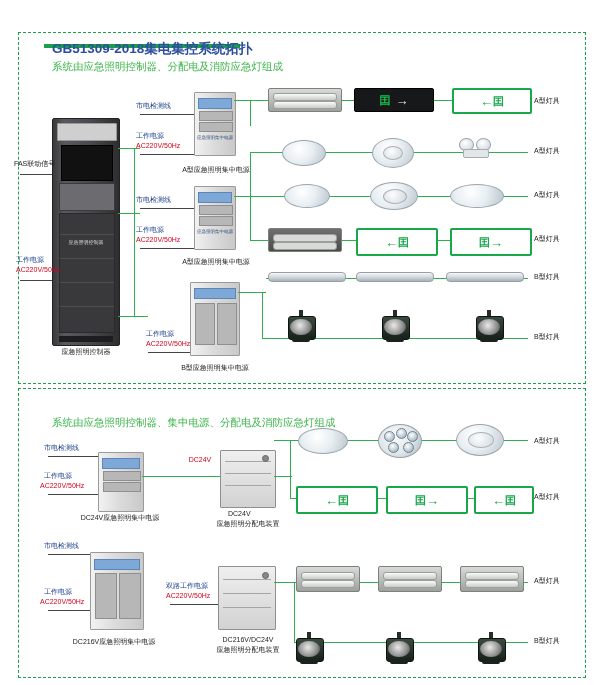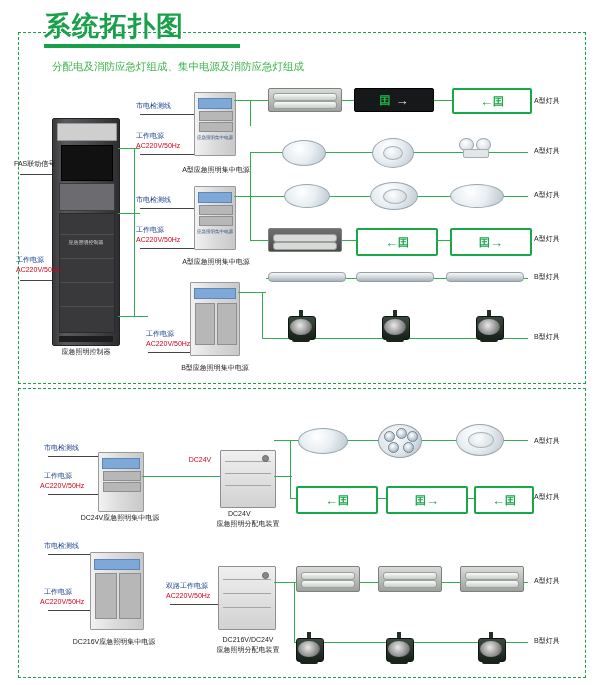--- a/index.html
+++ b/index.html
@@ -120,25 +120,25 @@
   .bar-tube{position:absolute;height:8px;border-radius:4px;background:linear-gradient(to bottom,#f6f7f8,#cfd6db 55%,#a8b1b7);border:1px solid #96a0a6;}
 
   
   .rlbl{position:absolute;font-size:7px;color:#222;}
 </style>
 </head>
 <body>
 
 <div class="page">
 
-  <div class="main-title">系统拓扑图</div>
   <div class="title-underline"></div>
 
   <div class="dashed-box sec1"></div>
-  <div class="sec-sub" style="left:52px;top:60px;">分配电及消防应急灯组成、集中电源及消防应急灯组成</div>
+  <div class="sec-title" style="left:52px;top:40px;">GB51309-2018集电集控系统拓扑</div>
+  <div class="sec-sub" style="left:52px;top:60px;">系统由应急照明控制器、分配电及消防应急灯组成</div>
 
   <div class="cabinet">
     <div class="cab-top"></div>
     <div class="cab-screen"></div>
     <div class="cab-panel"></div>
     <div class="cab-body">
       <div class="cab-stripe" style="top:20px;"></div>
       <div class="cab-stripe" style="top:44px;"></div>
       <div class="cab-stripe" style="top:68px;"></div>
       <div class="cab-stripe" style="top:92px;"></div>
@@ -280,20 +280,21 @@
   </div>
   <div class="spot" style="left:476px;top:310px;width:26px;height:32px;">
     <div class="arm"></div>
       <div class="barrel"></div>
       <div class="lens"></div>
       <div class="foot"></div>
   </div>
   <div class="rlbl" style="left:534px;top:332px;">B型灯具</div>
 
   <div class="dashed-box sec2"></div>
+  <div class="sec-sub" style="left:52px;top:416px;">系统由应急照明控制器、集中电源、分配电及消防应急灯组成</div>
 
   <div class="psu" style="left:98px;top:452px;width:44px;height:58px;">
     <div class="band" style="top:5px;"></div>
     <div class="slot" style="left:4px;top:18px;width:36px;height:8px;"></div>
     <div class="slot" style="left:4px;top:29px;width:36px;height:8px;"></div>
   </div>
   <div class="lbl lbl-l lbl-blue" style="left:44px;top:444px;width:54px;">市电检测线</div>
   <div class="ln ln-h ln-dark" style="left:48px;top:456px;width:50px;"></div>
   <div class="lbl lbl-l lbl-blue" style="left:44px;top:472px;width:48px;">工作电源</div>
   <div class="lbl lbl-l lbl-red" style="left:40px;top:482px;width:56px;">AC220V/50Hz</div>

